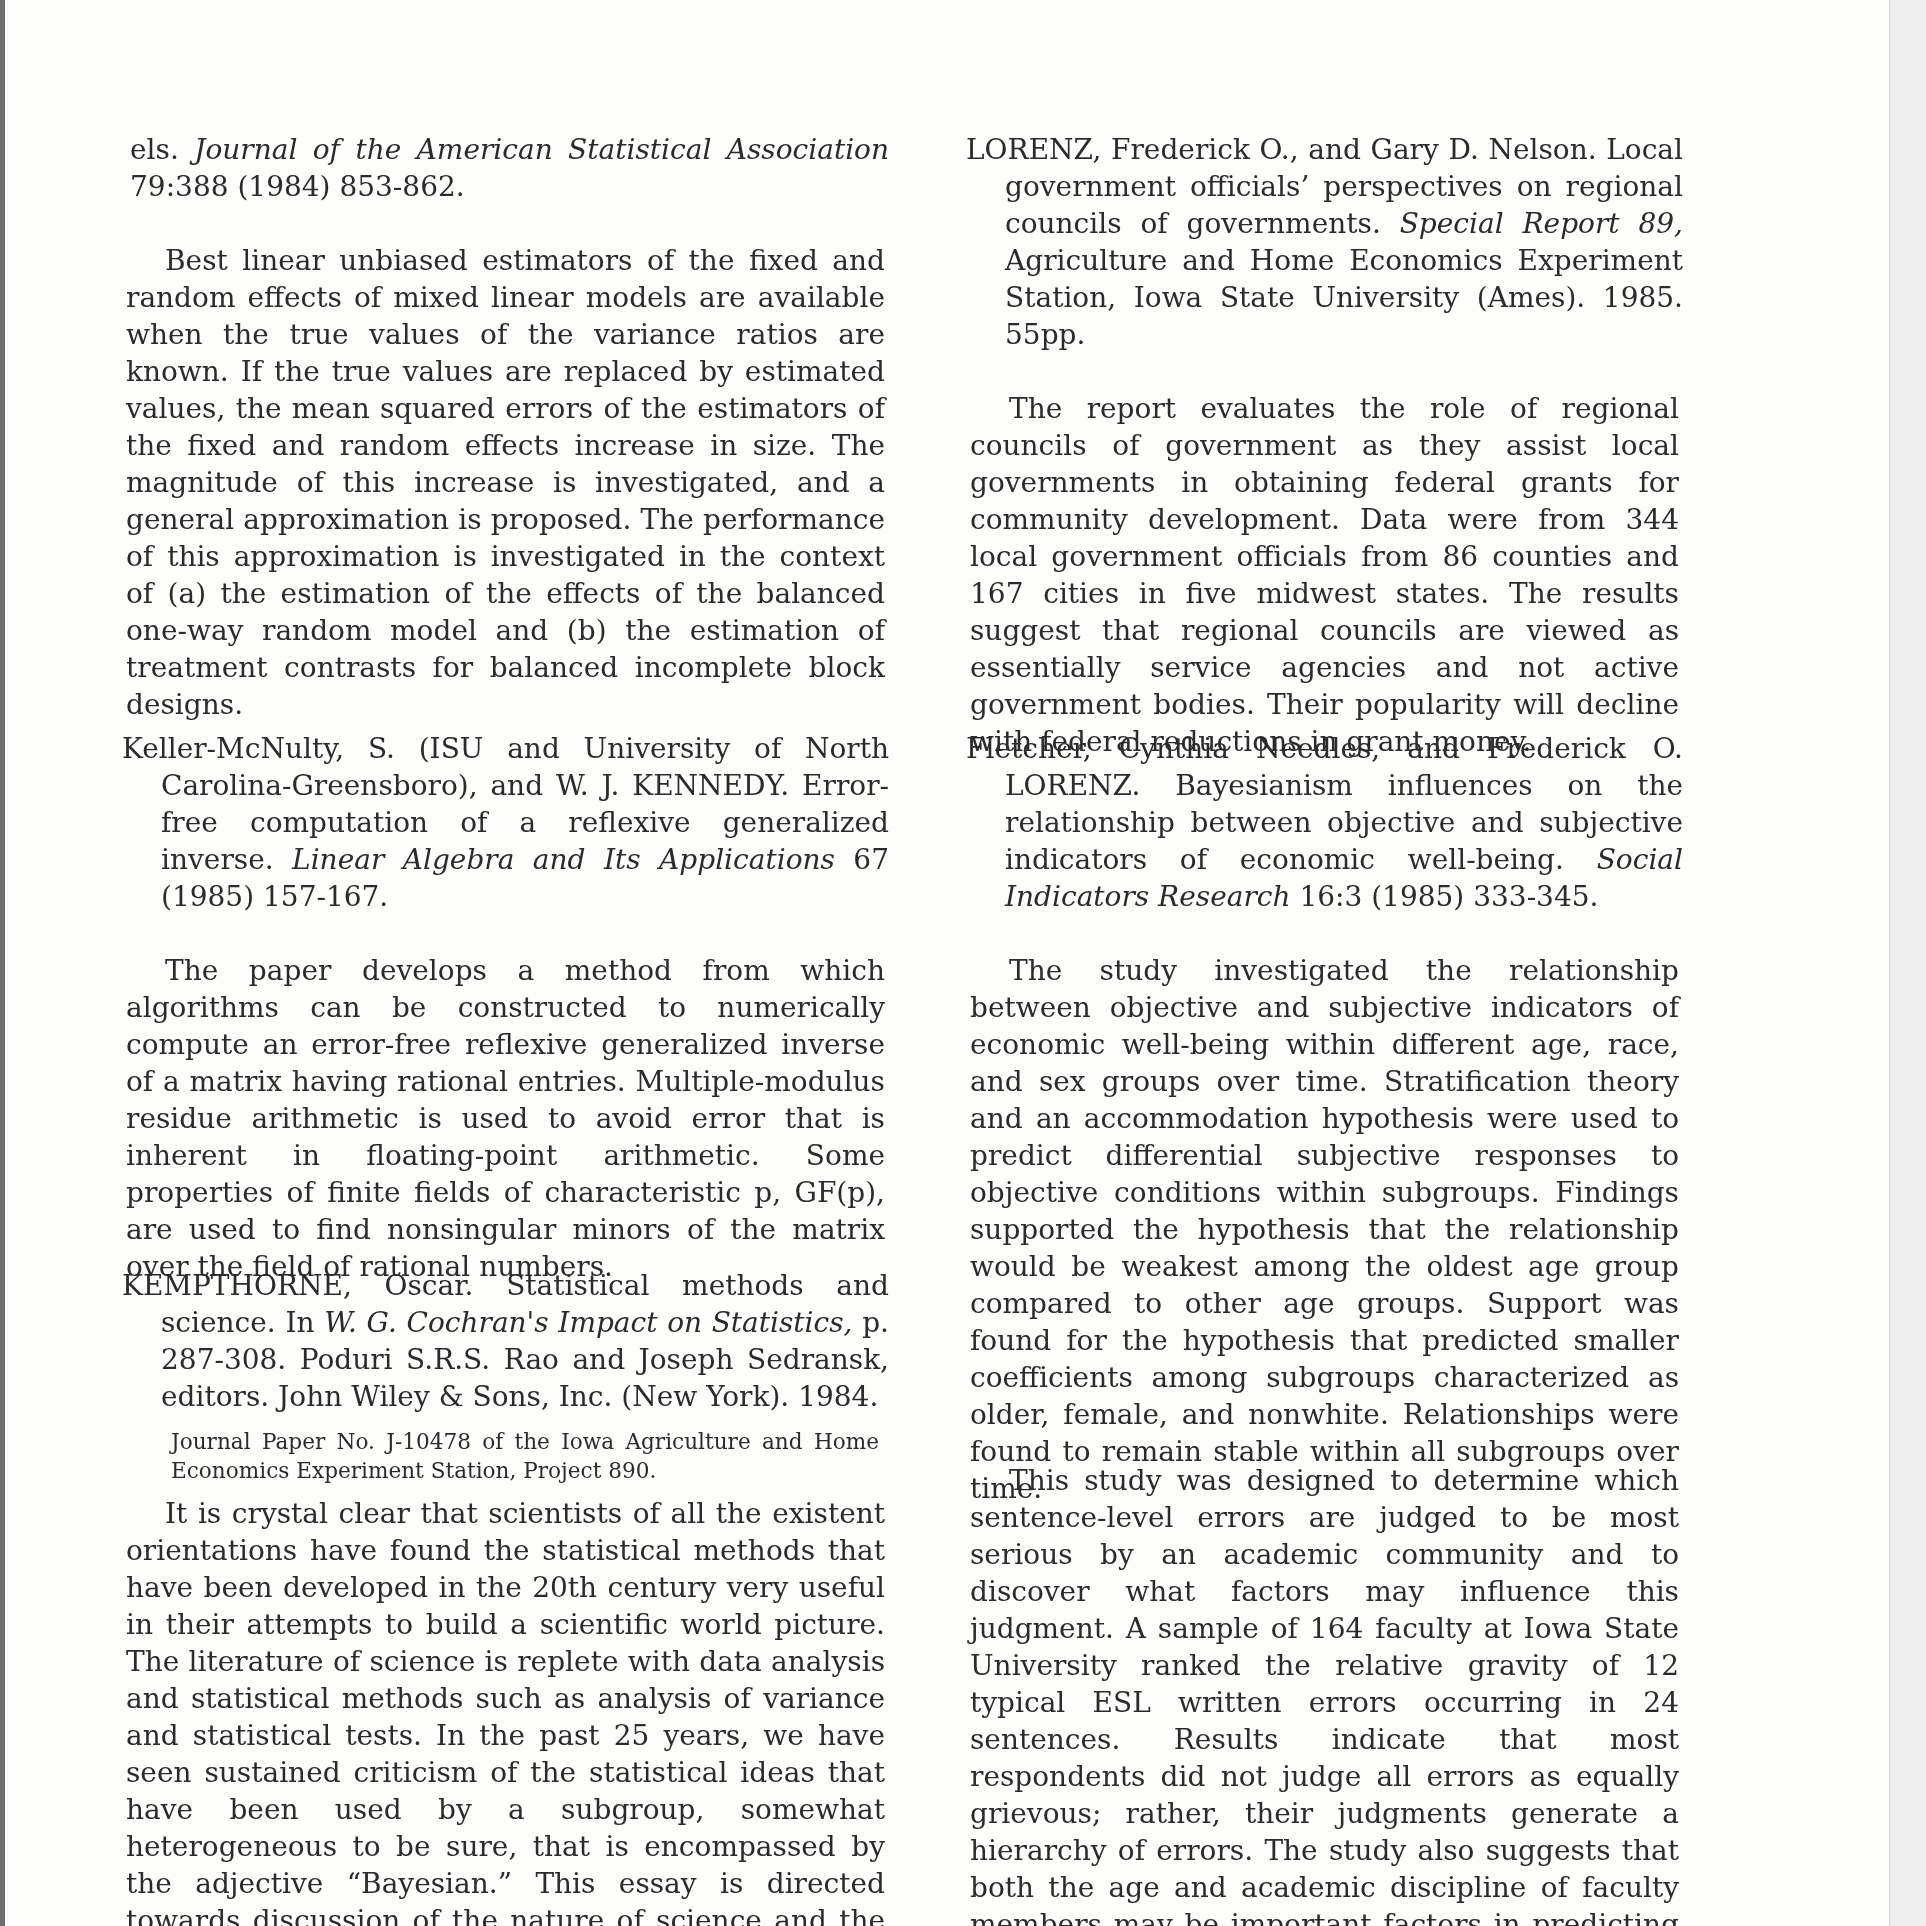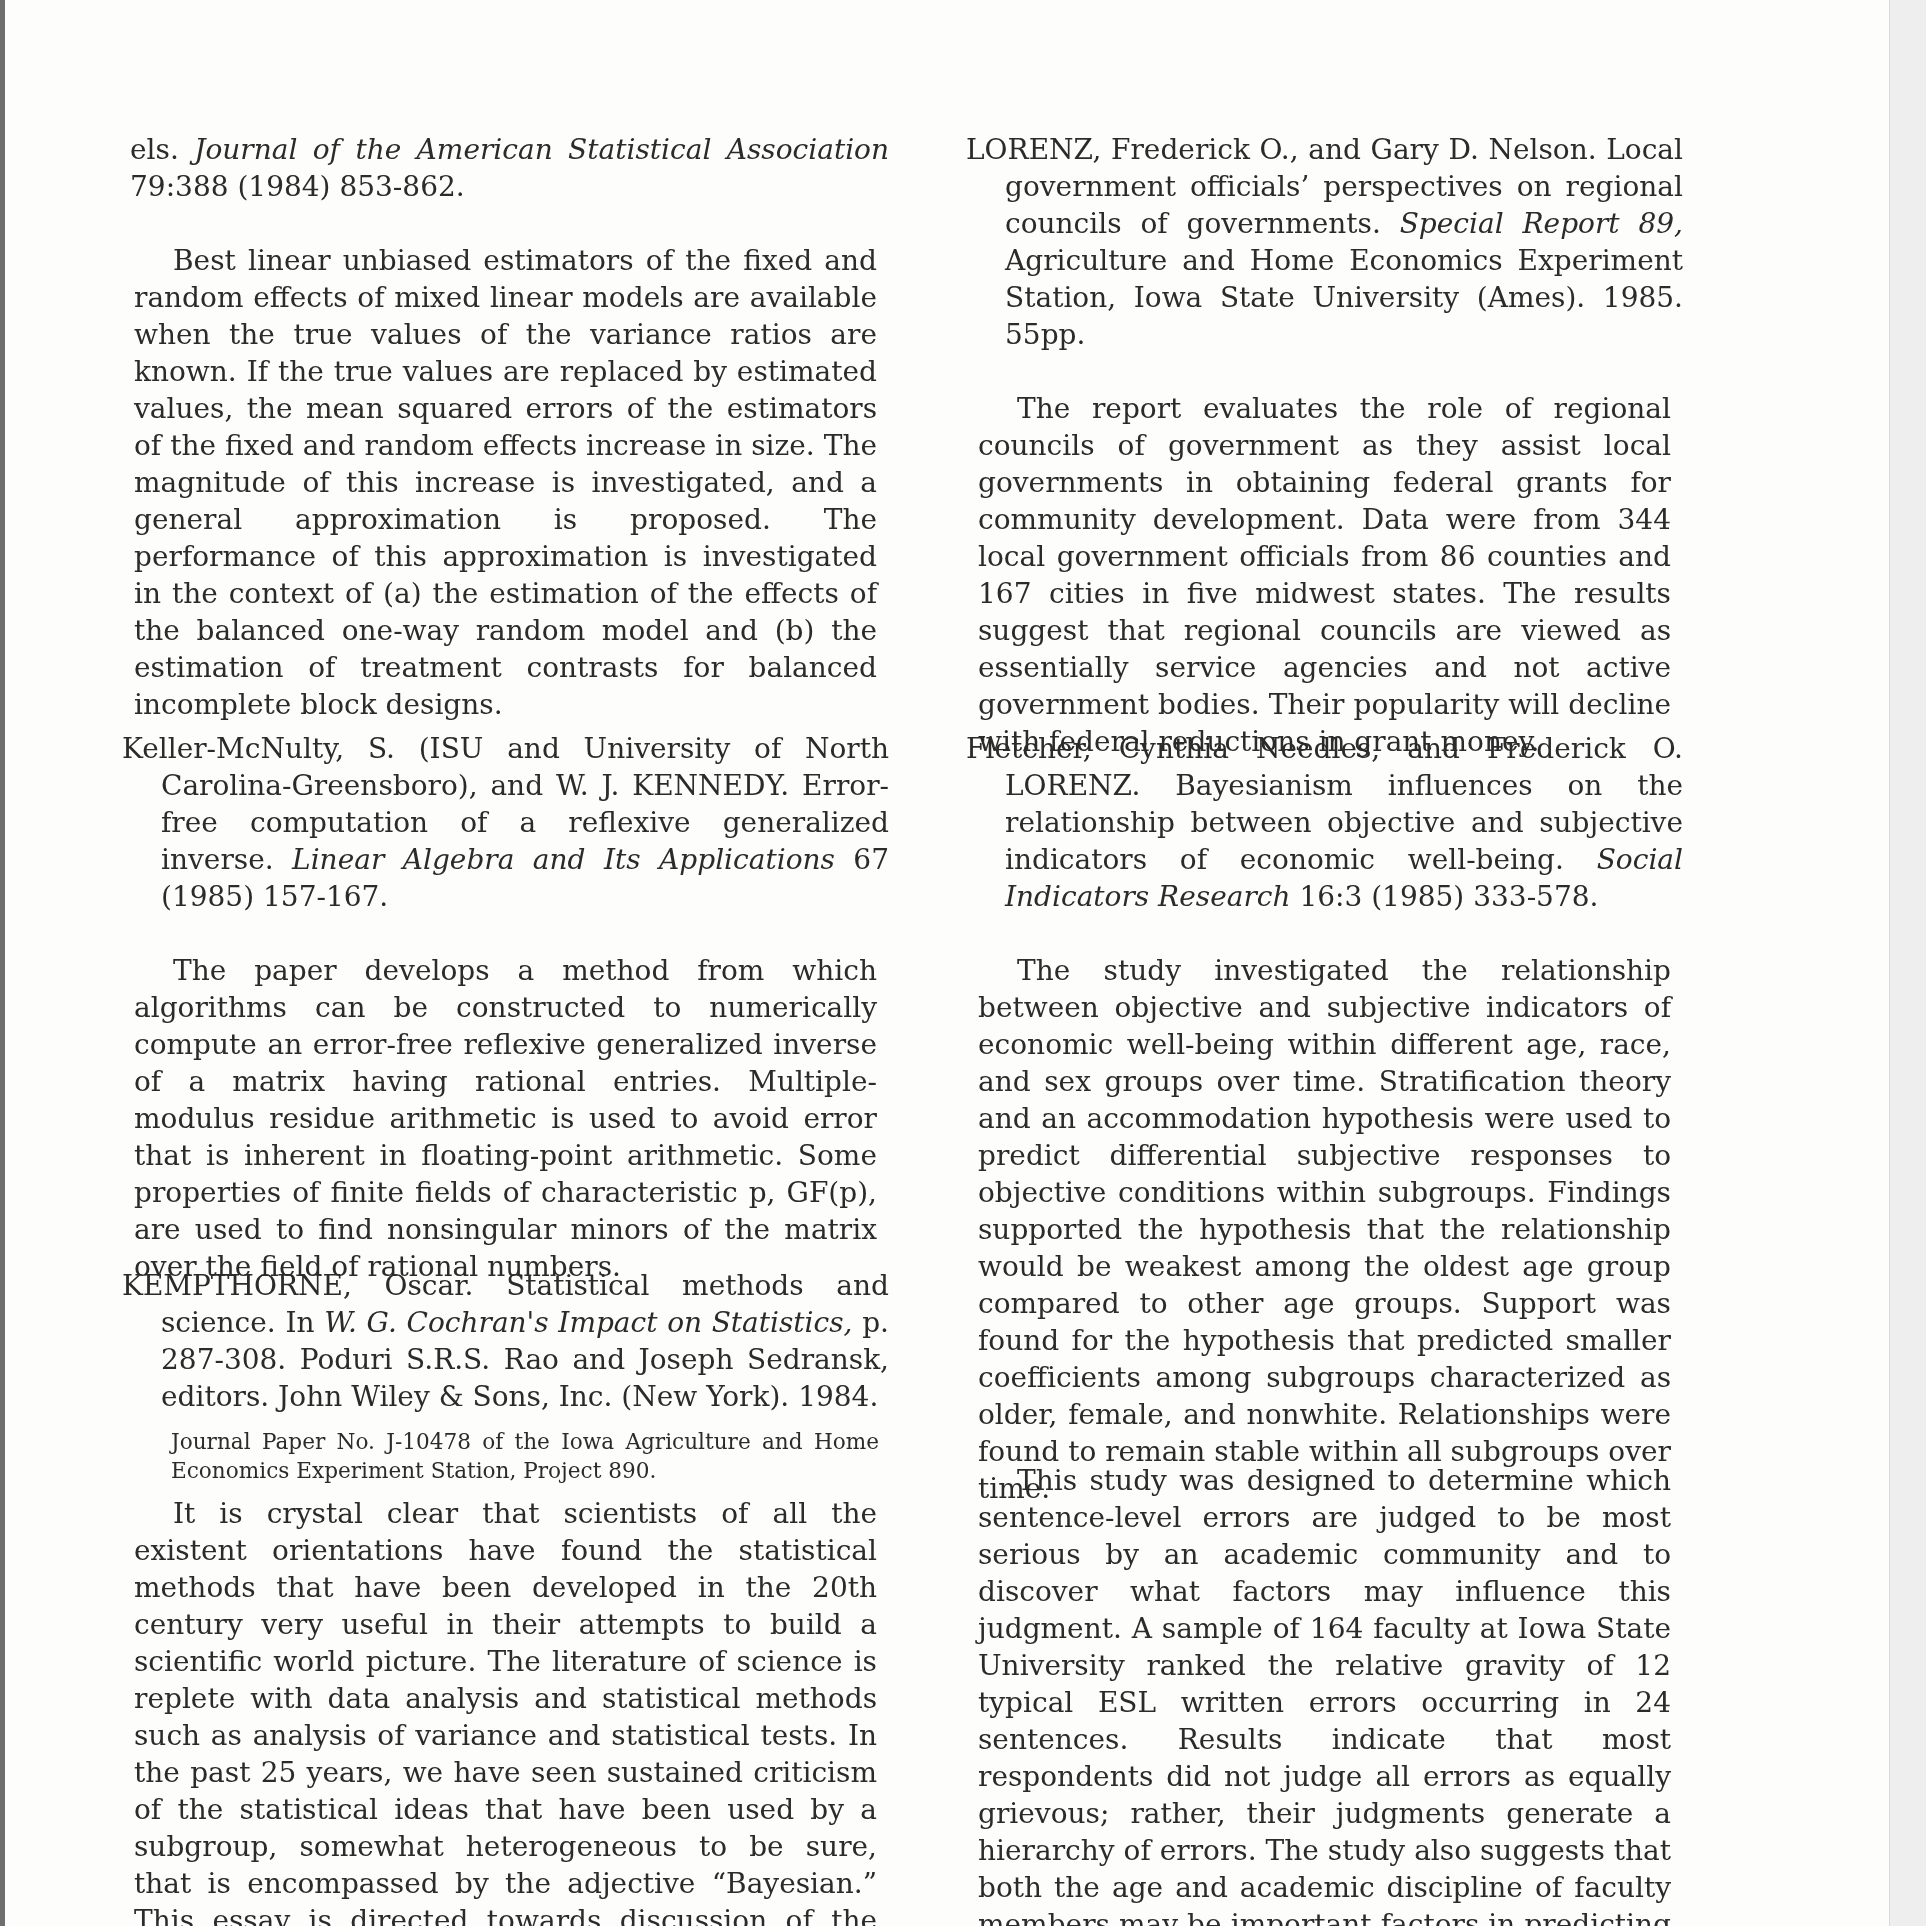--- a/index.html
+++ b/index.html
@@ -11,21 +11,21 @@
   }
   .left-edge { position: absolute; left: 0; top: 0; width: 5.4px; height: 2514px; background: #6e6e6e; }
   .right-strip { position: absolute; left: 1889px; top: 0; width: 76px; height: 2514px; background: #eeeeee; border-left: 1.2px solid #d8d8d8; }
 
   .col { position: absolute; width: 767px; font-size: 28px; line-height: 37px; text-align: justify; }
   .col.left { left: 122px; }
   .col.right { left: 966px; width: 717px; }
 
   .entry { position: absolute; }
   .cite { padding-left: 39px; text-indent: -39px; margin: 0; }
-  .abstract { margin: 12px; text-indent: 39px; }
+  .abstract { margin: 4px; text-indent: 39px; }
   .note { margin: 10px; padding-left: 39px; font-size: 21.6px; line-height: 29px; }
   .b { font-weight: normal; }
   .i { font-style: italic; }
 </style>
 </head>
 <body>
 
 <div class="left-edge"></div>
 <div class="right-strip"></div>
 
@@ -56,21 +56,21 @@
 <div class="col right">
   <div class="entry" style="top:131px; width:717px;">
     <p class="cite">
       <span class="b">LORENZ, Frederick O.,</span><span> and Gary D. Nelson.</span><span> Local government officials’ perspectives on regional councils of governments. </span><span class="i">Special Report 89,</span><span> Agriculture and Home Economics Experiment Station, Iowa State University (Ames). 1985. 55pp.</span>
     </p>
     <p class="abstract" style="margin-top:37px;">The report evaluates the role of regional councils of government as they assist local governments in obtaining federal grants for community development. Data were from 344 local government officials from 86 counties and 167 cities in five midwest states. The results suggest that regional councils are viewed as essentially service agencies and not active government bodies. Their popularity will decline with federal reductions in grant money.</p>
   </div>
 
   <div class="entry" style="top:730px; width:717px;">
     <p class="cite">
-      <span>Fletcher, Cynthia Needles, and </span><span class="b">Frederick O. LORENZ.</span><span> Bayesianism influences on the relationship between objective and subjective indicators of economic well-being. </span><span class="i">Social Indicators Research</span><span> 16:3 (1985) 333-578.</span>
+      <span>Fletcher, Cynthia Needles, and </span><span class="b">Frederick O. LORENZ.</span><span> Bayesianism influences on the relationship between objective and subjective indicators of economic well-being. </span><span class="i">Social Indicators Research</span><span> 16:3 (1985) 333-345.</span>
     </p>
     <p class="abstract" style="margin-top:37px;">The study investigated the relationship between objective and subjective indicators of economic well-being within different age, race, and sex groups over time. Stratification theory and an accommodation hypothesis were used to predict differential subjective responses to objective conditions within subgroups. Findings supported the hypothesis that the relationship would be weakest among the oldest age group compared to other age groups. Support was found for the hypothesis that predicted smaller coefficients among subgroups characterized as older, female, and nonwhite. Relationships were found to remain stable within all subgroups over time.</p>
   </div>
 
   <div class="entry" style="top:1425px; width:717px;">
     <p class="abstract" style="margin-top:37px;">This study was designed to determine which sentence-level errors are judged to be most serious by an academic community and to discover what factors may influence this judgment. A sample of 164 faculty at Iowa State University ranked the relative gravity of 12 typical ESL written errors occurring in 24 sentences. Results indicate that most respondents did not judge all errors as equally grievous; rather, their judgments generate a hierarchy of errors. The study also suggests that both the age and academic discipline of faculty members may be important factors in predicting their response to certain ESL student writing errors.</p>
   </div>
 
 </div>
 

